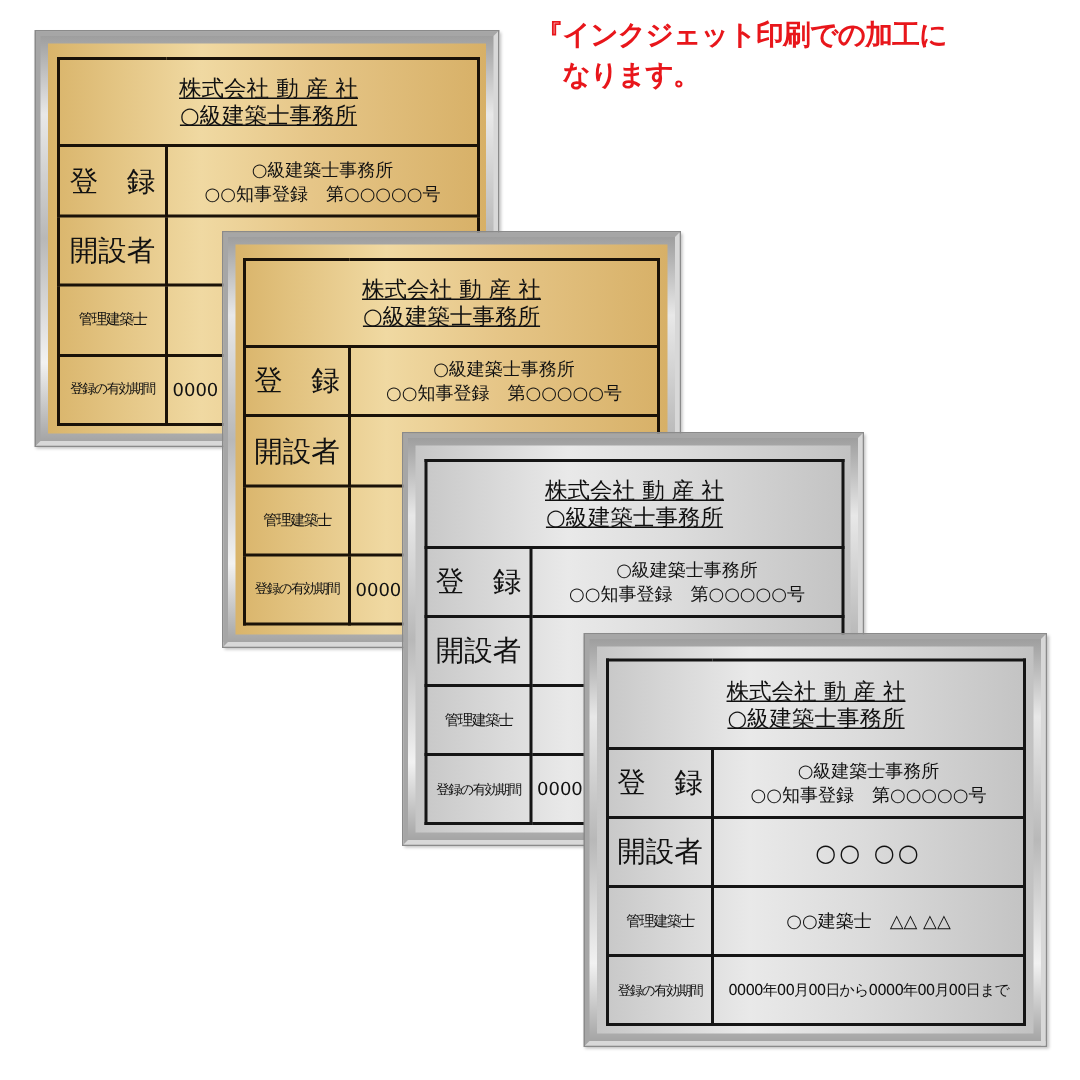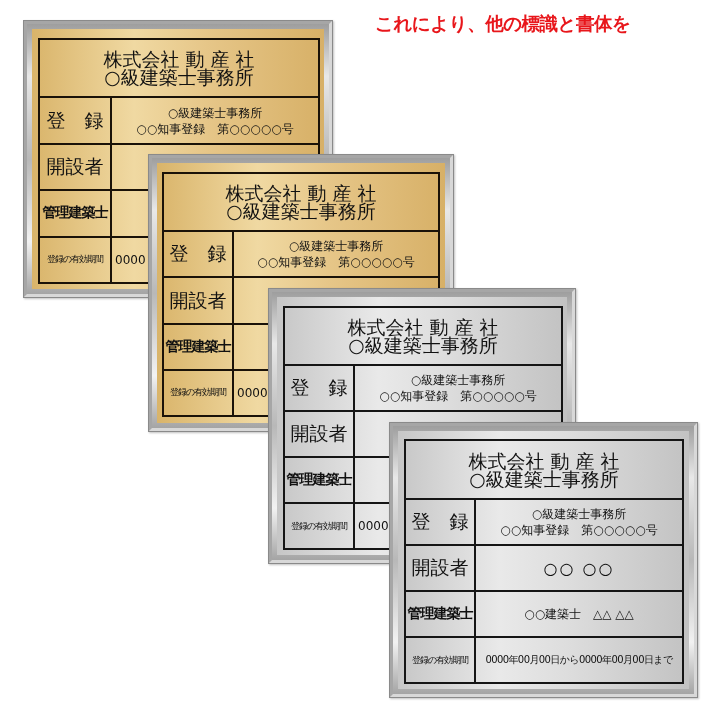--- a/index.html
+++ b/index.html
@@ -8,34 +8,34 @@
   .plaque { position: absolute; box-sizing: border-box; padding: 6px;
     background: linear-gradient(180deg, #9a9a9a 0%, #e8e8e8 20%, #b8b8b8 50%, #f2f2f2 80%, #a0a0a0 100%);
     border: 1px solid #8a8a8a; box-shadow: 1px 1px 2px rgba(0,0,0,0.25); }
   .plaque .bevel { position: absolute; inset: 0; border: 3px solid #c8c8c8; border-top-color: #a6a6a6; border-left-color: #a6a6a6; border-right-color: #d8d8d8; border-bottom-color: #d8d8d8; box-sizing: border-box; pointer-events: none; }
   .face { position: absolute; inset: 8px; box-sizing: border-box; }
   .gold .face { background: linear-gradient(90deg, #d9b46a 0%, #f0d9a2 35%, #e6c688 60%, #d7b067 100%); }
   .silver .face { background: linear-gradient(90deg, #c6c6c6 0%, #e9e9e9 35%, #dcdcdc 60%, #c2c2c2 100%); }
   table.sign { position: absolute; border-collapse: collapse; table-layout: fixed; }
   table.sign td { border: 2px solid #1a1208; padding: 0; text-align: center; vertical-align: middle; color: #111; overflow: hidden; white-space: nowrap; }
   .silver table.sign td { border-color: #151515; }
-  .hdr { font-size: 19px; line-height: 18px; }
+  .hdr { font-size: 15px; line-height: 18px; text-decoration: underline; }
   .lbl { font-size: 19px; }
-  .lbl-sm { font-size: 14px; letter-spacing: -1px; font-weight: bold; }
+  .lbl-sm { font-size: 10px; letter-spacing: -1px; }
   .lbl-xs { font-size: 9px; letter-spacing: -1px; }
   .val { font-size: 12px; line-height: 16px; }
   .val-big { font-size: 16px; letter-spacing: 2px; }
   .val-sm { font-size: 10px; letter-spacing: -0.6px; }
   .notice { position: absolute; left: 357px; top: 10px; color: #e8161b; font-weight: bold;
     font-family: "DejaVu Sans", sans-serif; font-size: 18.5px; line-height: 27px; letter-spacing: -0.5px; white-space: pre; }
 </style>
 </head>
 <body>
 
-<div class="notice"><div>　これにより、他の標識と書体を</div></div>
+<div class="notice"><div>『インクジェット印刷での加工に</div><div>　なります。</div></div>
 
 <div class="plaque gold" style="left:23px;top:20px;width:310px;height:278px;">
   <div class="bevel"></div>
   <div class="face">
     <table class="sign" style="left:6px;top:9px;width:282px;height:246px;">
       <colgroup>
           <col style="width:72px">
           <col>
         </colgroup>
       <tbody>

